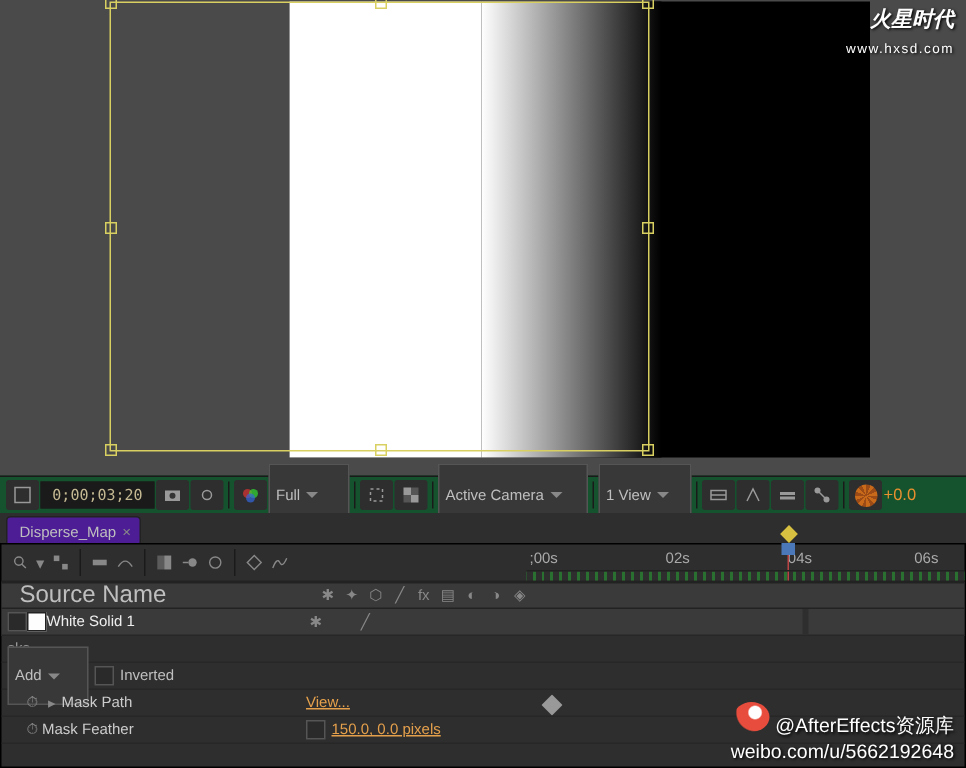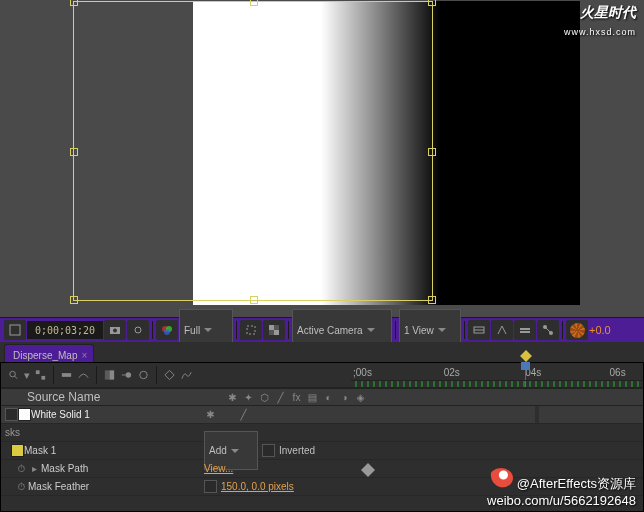--- a/index.html
+++ b/index.html
@@ -7,34 +7,34 @@
 .watermark-top{position:absolute;top:4px;right:8px;color:#fff;font-style:italic;font-size:14px;font-weight:bold;text-align:right;text-shadow:1px 1px 2px #000}
 .watermark-top .sub{font-size:9px;font-weight:normal;font-style:normal;letter-spacing:1px}
 .comp-box{position:absolute;top:1px;left:73px;width:358px;height:298px;border:1px solid #d8d060}
 .handle{position:absolute;width:6px;height:6px;background:transparent;border:1px solid #d8d060}
 .h-tl{top:-4px;left:-4px}.h-tr{top:-4px;right:-4px}.h-bl{bottom:-4px;left:-4px}.h-br{bottom:-4px;right:-4px}
 .h-tm{top:-4px;left:50%;margin-left:-3px}.h-bm{bottom:-4px;left:50%;margin-left:-3px}
 .h-lm{top:50%;left:-4px;margin-top:-3px}.h-rm{top:50%;right:-4px;margin-top:-3px}
 .canvas{position:absolute;top:1px;left:193px;width:387px;height:304px;background:#000}
 .white-rect{position:absolute;top:0;left:0;width:128px;height:100%;background:#fff}
 .grad{position:absolute;top:0;left:128px;width:120px;height:100%;background:linear-gradient(to right,#fff,#000)}
-.toolbar1{position:absolute;top:317px;left:0;right:0;height:24px;background:#4c1d95;border-top:1px solid #1a1a1a;border-bottom:1px solid #1a1a1a;display:flex;align-items:center;padding:0 4px;gap:1px}
+.toolbar1{position:absolute;top:317px;left:0;right:0;height:24px;background:#14532d;border-top:1px solid #1a1a1a;border-bottom:1px solid #1a1a1a;display:flex;align-items:center;padding:0 4px;gap:1px}
 .tbtn{width:20px;height:18px;background:#2e2e2e;border:1px solid #2e2e2e;display:flex;align-items:center;justify-content:center;border-radius:2px;color:#aaa;cursor:pointer}
 .tc{position:relative;width:74px;height:16px;background:#1a1a1a;border:1px solid #1a1a1a;display:flex;align-items:center;justify-content:center;font-family:monospace;font-size:10px;color:#c3b892}
 .dd{height:16px;background:#383838;border:1px solid #555;display:flex;align-items:center;padding:12px 4px;gap:4px;font-size:10px}
 .dd .arr{border-left:4px solid transparent;border-right:4px solid transparent;border-top:4px solid #888}
 .orange{color:#e89030}
 .vbar{width:1px;height:18px;background:#1a1a1a;margin:0 2px}
 .tab-bar{position:absolute;top:342px;left:0;right:0;height:20px;background:#2e2e2e;display:flex;align-items:flex-end;padding-top:2px}
 .tab{height:17px;background:#4c1d95;border:1px solid #222;border-bottom:none;padding:2px 6px 0 8px;display:flex;align-items:center;gap:4px;font-size:10px;border-radius:3px 3px 0 0;margin-left:4px}
 .tab .x{color:#888;cursor:pointer}
 .panel{position:absolute;top:362px;left:0;right:0;bottom:0;background:#2e2e2e;border:1px solid #000}
 .panel-tb{height:24px;display:flex;align-items:center;padding:0 6px;gap:6px}
 .col-head{display:flex;height:16px;background:#3a3a3a;border-top:1px solid #222;border-bottom:1px solid #222}
-.col-left{width:195px;display:flex;align-items:center;padding-left:26px;font-size:12px}
+.col-left{width:195px;display:flex;align-items:center;padding-left:12px;font-size:16px}
 .col-mid{width:155px;display:flex;align-items:center;gap:3px;padding-left:4px}
 .col-right{flex:1;position:relative}
 .row{display:flex;height:17px;align-items:center;border-bottom:1px solid #272727}
 .row-solid{background:#3a3a3a}
 .row-left{width:195px;display:flex;align-items:center;gap:0;padding-left:4px}
 .row-mid{width:155px;display:flex;align-items:center;gap:4px;padding-left:4px;font-size:10px}
 .row-right{flex:1;position:relative;height:100%}
 .sw{width:11px;height:11px;border:1px solid #222}
 .sw-white{background:#fdfdfd}
 .sw-yel{background:#dbcb3e}
@@ -284,25 +284,20 @@
 
   <div class="row">
     <div class="row-left">
         <span style="font-size:10px;color:#999">sks</span>
       </div>
     <div class="row-mid"></div>
       <div class="row-right"></div>
   </div>
 
   <div class="row">
-    <div class="row-left">
-      <span style="width:6px"></span>
-      <div class="sw sw-yel"></div>
-      <span class="txt-white" style="color:#ccc">Mask 1</span>
-    </div>
     <div class="row-mid">
       <div class="dd" style="width:44px;height:13px">
           <span>Add</span>
           <span class="arr"></span>
         </div>
       <div class="ch"></div>
       <span>Inverted</span>
     </div>
     <div class="row-right"></div>
   </div>

